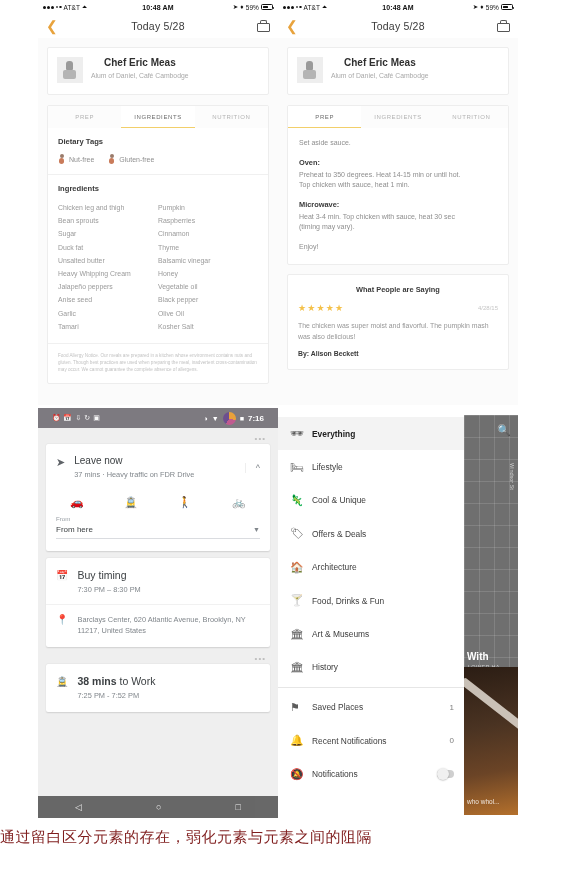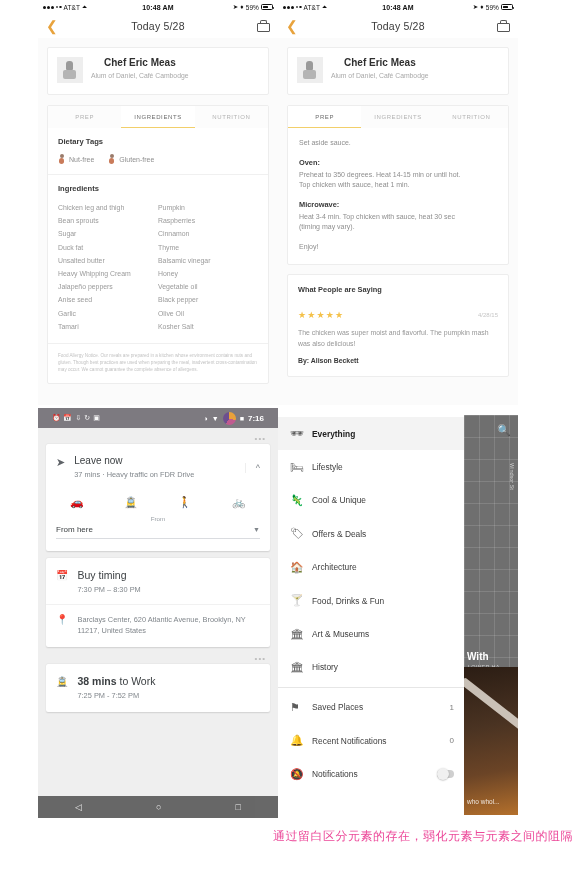--- a/index.html
+++ b/index.html
@@ -82,21 +82,21 @@
   .disclaimer { padding: 8px 10px 10px 10px; font-size:4.6px; line-height:1.55;
      color:#c3c3c3; }
 
   
   .prep-body { padding: 10px 11px 12px 11px; }
   .prep-line { font-size:7px; color:#8e8e8e; line-height:1.5; }
   .prep-h { font-size:7.4px; font-weight:bold; color:#3a3a3a; margin-top:9px; margin-bottom:3px; }
   .prep-gap { height:9px; }
 
   .review-card { margin: 9px 9px 0 9px; padding: 10px 10px 12px 10px;}
-  .review-title { text-align:left; font-size:7.4px; font-weight:bold; color:#3a3a3a; margin-bottom:16px;}
+  .review-title { text-align:center; font-size:7.4px; font-weight:bold; color:#3a3a3a; margin-bottom:9px;}
   .review-row { display:flex; align-items:center; justify-content:space-between; margin-bottom:8px;}
   .stars { color:#f4c14a; font-size:9px; letter-spacing:1.2px; }
   .review-date { font-size:6px; color:#c6c6c6; }
   .review-txt { font-size:6.9px; color:#969696; line-height:1.55; margin-bottom:8px;}
   .review-by { font-size:6.9px; color:#3a3a3a; font-weight:bold; }
 
   
   .and-status { height:20px; background:#7d7a80; display:flex; align-items:center;
     padding:0 14px; color:#fff; font-size:7px; position:relative; }
   .and-ic-left { display:flex; gap:3px; align-items:center; opacity:.95; font-size:7px;}
@@ -111,21 +111,21 @@
   .dots3 { text-align:right; color:#bdbdbd; font-size:8px; letter-spacing:1px; line-height:7px; padding:1px 4px 2px 0;}
   .leave-row { display:flex; padding:11px 10px 9px 10px; align-items:flex-start; }
   .nav-arrow { color:#5f6368; font-size:11px; margin-right:9px; margin-top:1px; }
   .leave-main { flex:1; }
   .leave-t { font-size:10px; color:#3c4043; margin-bottom:4px; }
   .leave-s { font-size:7.4px; color:#80868b; line-height:1.45; }
   .chev { color:#80868b; font-size:9px; padding-left:10px; border-left:.6px solid #eee; align-self:center;}
   .modes { display:flex; padding:6px 4px 4px 4px; }
   .mode { flex:1; text-align:center; font-size:11px; color:#5f6368; }
   .mode.active { color:#2f7ae5; }
-  .fields { display:flex; padding:2px 10px 12px 10px; gap:12px;text-align:center; }
+  .fields { display:flex; padding:2px 10px 12px 10px; gap:12px; }
   .field { flex:1; }
   .field-l { font-size:6.2px; color:#9aa0a6; margin-bottom:3px; }
   .field-v { font-size:8px; color:#3c4043; display:flex; align-items:center;
     justify-content:space-between; border-bottom:.6px solid #dadce0; padding-bottom:4px; }
   .field-v span.cd { color:#80868b; font-size:7px; }
   .tick-row { display:flex; padding:11px 10px 10px 10px; align-items:flex-start; gap:9px;}
   .tick-ic { color:#5f6368; font-size:10px; margin-top:1px;}
   .tick-t { font-size:10.5px; color:#3c4043; margin-bottom:4px;}
   .tick-s { font-size:7.4px; color:#80868b; }
   .addr-row { display:flex; padding:9px 10px 11px 10px; gap:9px; border-top:.6px solid #f1f1f1; }
@@ -165,22 +165,22 @@
      writing-mode:vertical-rl; }
   .mm-lbl { position:absolute; left:4px; bottom:145px; font-size:5.5px; color:#c9c9c9; letter-spacing:.3px;}
   .mm-photo { position:absolute; left:0; right:0; bottom:0; height:148px;
      background:linear-gradient(170deg,#2b1d14 0%,#4a3322 40%,#6b4426 70%,#b4702c 100%); }
   .mm-photo .streak { position:absolute; left:-10px; top:34px; width:80px; height:8px;
      background:#e3dcd2; transform:rotate(38deg); opacity:.85; border-radius:2px;}
   .mm-with { position:absolute; left:3px; top:-16px; font-size:10px; color:#fff; font-weight:bold;}
   .mm-cap { position:absolute; left:3px; bottom:8px; font-size:6.5px; color:#efe6dc; line-height:1.5;}
 
   
-  .caption { position:absolute; left:0; right:0; top:828px; text-align:right;
-     font-size:12px; color:#ec4899; letter-spacing:.5px;
+  .caption { position:absolute; left:0; right:0; top:828px; text-align:left;
+     font-size:15px; color:#7f1d1d; letter-spacing:.5px;
      font-family:"DejaVu Sans", sans-serif; }
 </style>
 </head>
 <body>
 
 <div class="board">
 
   <div class="panel p1">
     <div class="ios-status">
       <div class="ios-left">

